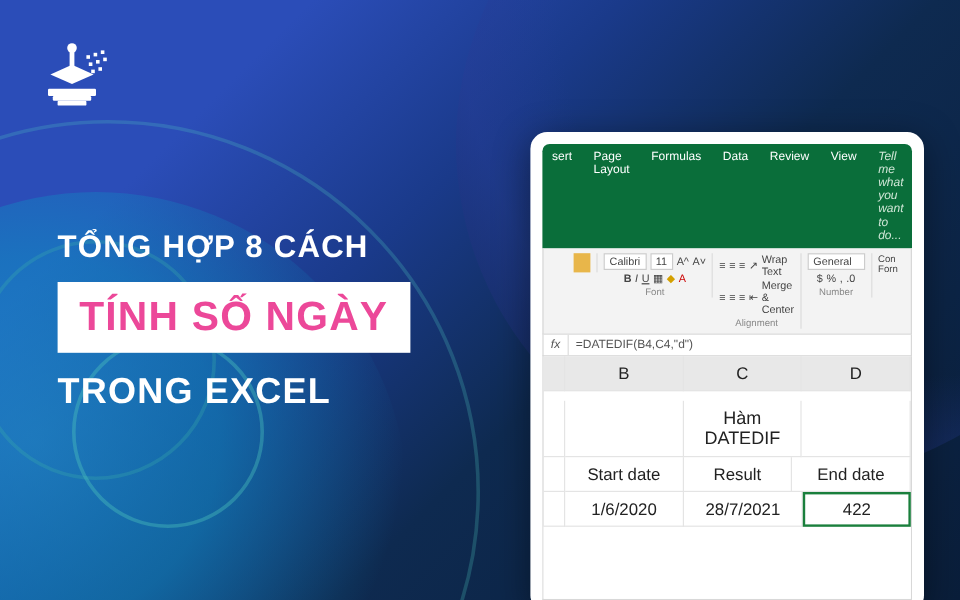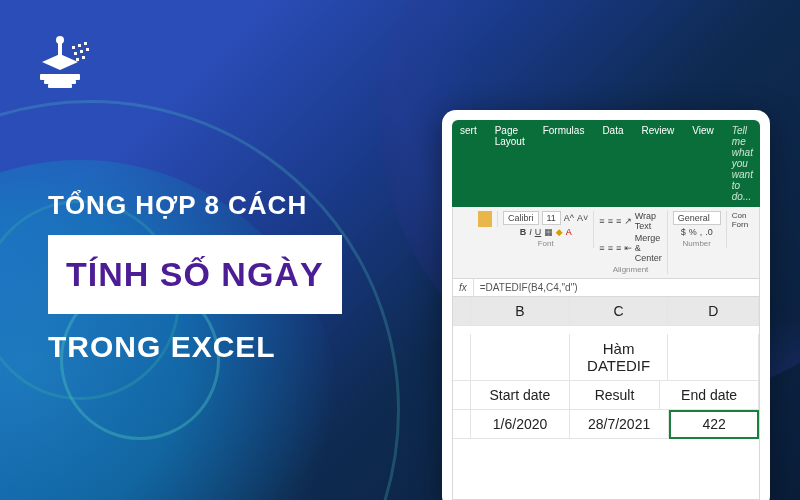--- a/index.html
+++ b/index.html
@@ -6,21 +6,21 @@
 body{width:800px;height:500px;overflow:hidden;font-family:Arial,Helvetica,sans-serif;position:relative;background:linear-gradient(135deg,#2b4db8 0%,#2b4db8 20%,#1a3a8a 40%,#0e2a50 60%,#0a1e3a 100%)}
 .bg-shape-1{position:absolute;left:-180px;bottom:-180px;width:520px;height:520px;border-radius:50%;background:radial-gradient(circle at 40% 40%,#1aa5d4 0%,#0e8fc4 35%,rgba(14,143,196,0) 70%);opacity:.55}
 .bg-shape-2{position:absolute;left:-220px;bottom:-220px;width:620px;height:620px;border-radius:50%;border:3px solid rgba(80,200,190,.25)}
 .bg-shape-3{position:absolute;left:60px;bottom:60px;width:160px;height:160px;border-radius:50%;border:3px solid rgba(80,200,190,.38)}
 .bg-shape-4{position:absolute;left:-20px;top:40%;width:200px;height:200px;border-radius:50%;border:3px solid rgba(60,180,170,.28)}
 .bg-curve{position:absolute;right:-140px;top:-160px;width:560px;height:560px;border-radius:50%;background:radial-gradient(circle at 70% 30%,rgba(40,60,150,.0) 55%,rgba(40,60,150,.4) 70%,rgba(20,30,80,.6) 100%)}
 .logo{position:absolute;top:32px;left:32px;color:#fff}
 .logo svg{width:64px;height:64px}
 .text-block{position:absolute;left:48px;top:190px;color:#fff}
 .line1{font-size:26px;font-weight:700;letter-spacing:1px;margin-bottom:14px}
-.line2-box{background:#fff;color:#4c1d95;display:inline-block;padding:20px 18px;margin-bottom:16px}
+.line2-box{background:#fff;color:#ec4899;display:inline-block;padding:10px 18px;margin-bottom:16px}
 .line2{font-size:34px;font-weight:800;letter-spacing:1px}
 .line3{font-size:30px;font-weight:700;letter-spacing:1px}
 .excel-card{position:absolute;right:30px;top:110px;width:328px;background:#fff;border-radius:14px;box-shadow:0 6px 30px rgba(0,0,0,.4);overflow:hidden;padding:10px}
 .ribbon-tabs{display:flex;gap:2px;background:#0a6e3a;color:#fff;font-size:10px;border-radius:6px 6px 0 0;overflow:hidden}
 .ribbon-tabs span{padding:5px 8px}
 .ribbon-tabs .tell{color:#cfe6d6;font-style:italic;flex:1}
 .ribbon-tools{display:flex;align-items:flex-start;background:#f3f3f3;border:1px solid #d8d8d8;border-top:none;font-size:9px;padding:4px 20px}
 .tool-group{display:flex;flex-direction:column;align-items:center;padding:0 5px;border-right:1px solid #ddd}
 .tool-group:last-child{border-right:none}
 .tool-row{display:flex;align-items:center;gap:3px;color:#444}

